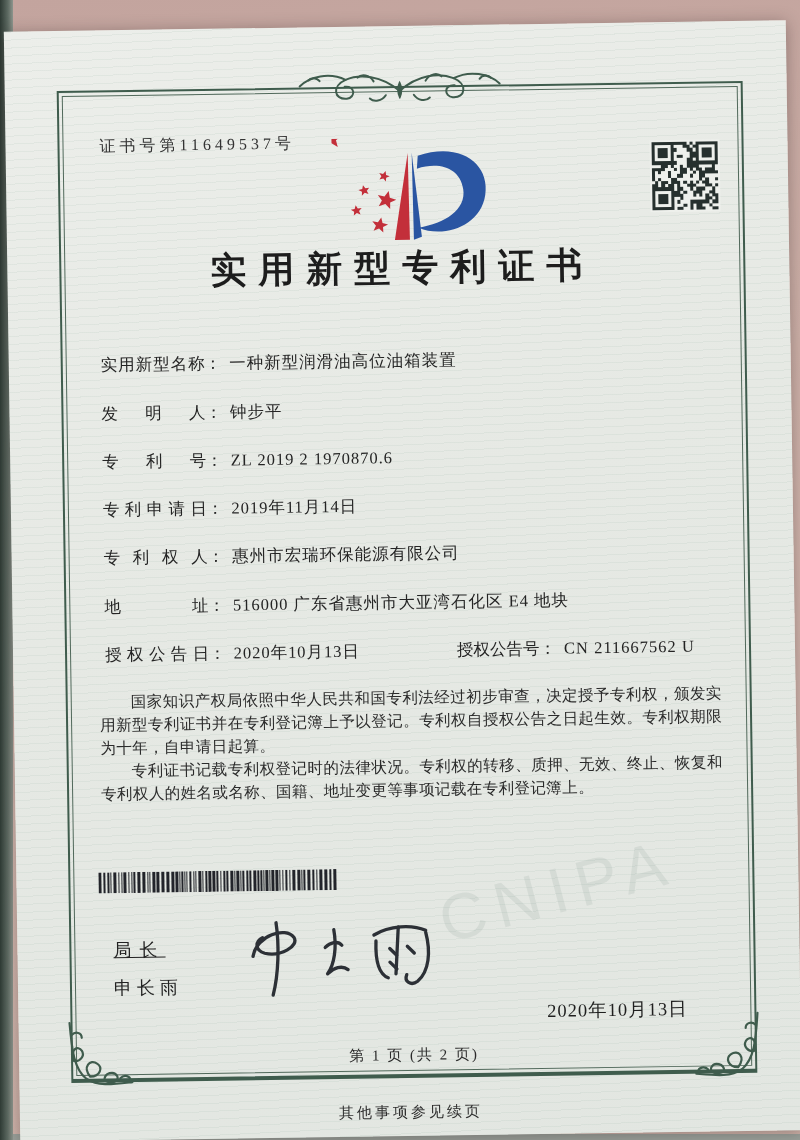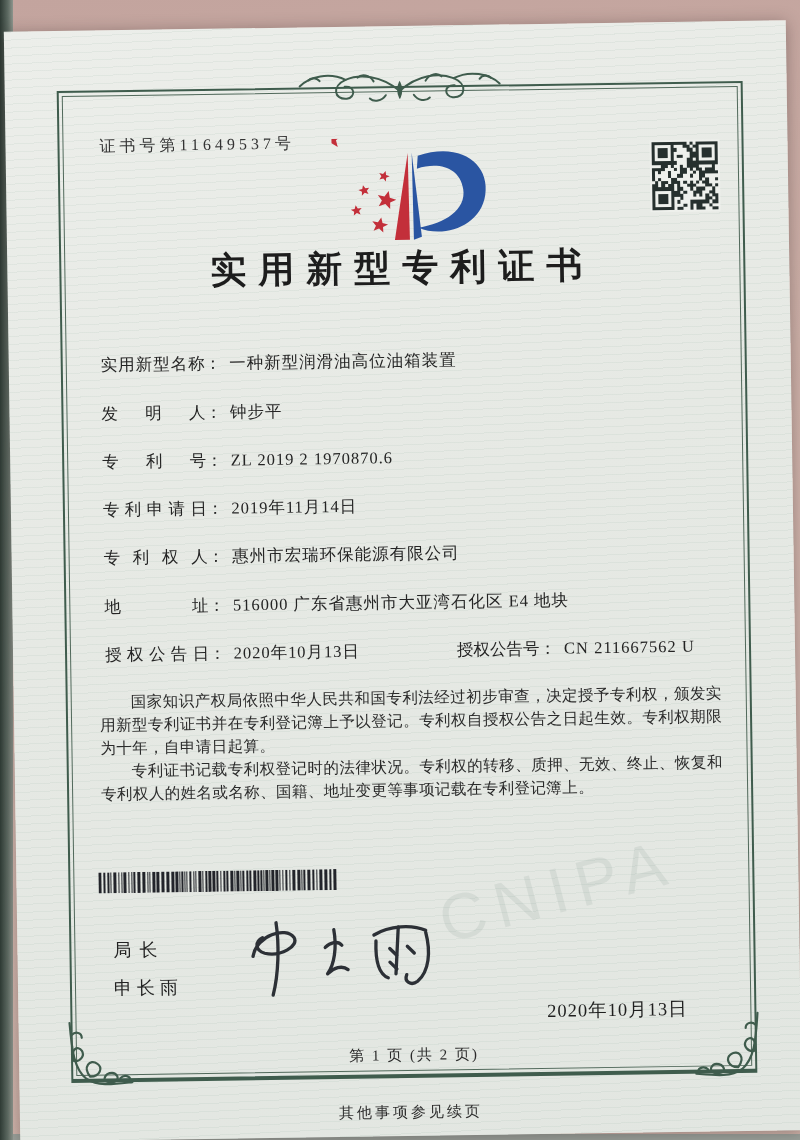--- a/index.html
+++ b/index.html
@@ -53,21 +53,21 @@
   .fvalue{letter-spacing:1px;}
   .grant-no{position:absolute;left:352px;top:0;}
 
   .paras{position:absolute;left:32px;right:28px;top:598px;
     font-size:15.5px;line-height:23px;color:#2b2b2b;text-align:justify;letter-spacing:0.4px;}
   .paras p{margin:0;text-indent:2em;}
 
   .barcode{position:absolute;left:28px;top:780px;width:242px;height:21px;font-size:0;overflow:hidden;}
   .barcode i{display:inline-block;height:100%;background:#22242a;}
 
-  .signer-title{position:absolute;left:42px;top:846px;font-size:18px;letter-spacing:8px;color:#222;}
+  .signer-title{position:absolute;left:42px;top:846px;font-size:18px;letter-spacing:8px;color:#222;text-decoration:underline;}
   .signer-name{position:absolute;left:42px;top:884px;font-size:18px;letter-spacing:5px;color:#222;}
   .signature{position:absolute;left:160px;top:824px;width:215px;height:92px;}
 
   .issue-date{position:absolute;left:430px;top:912px;width:230px;text-align:center;
     font-size:18.5px;letter-spacing:1px;color:#1f1f1f;white-space:nowrap;}
 
   .page-info{position:absolute;left:0;right:0;top:958px;text-align:center;
     font-size:15px;letter-spacing:2px;color:#2b2b2b;}
 
   .footer-note{position:absolute;left:0;right:0;bottom:14px;text-align:center;

